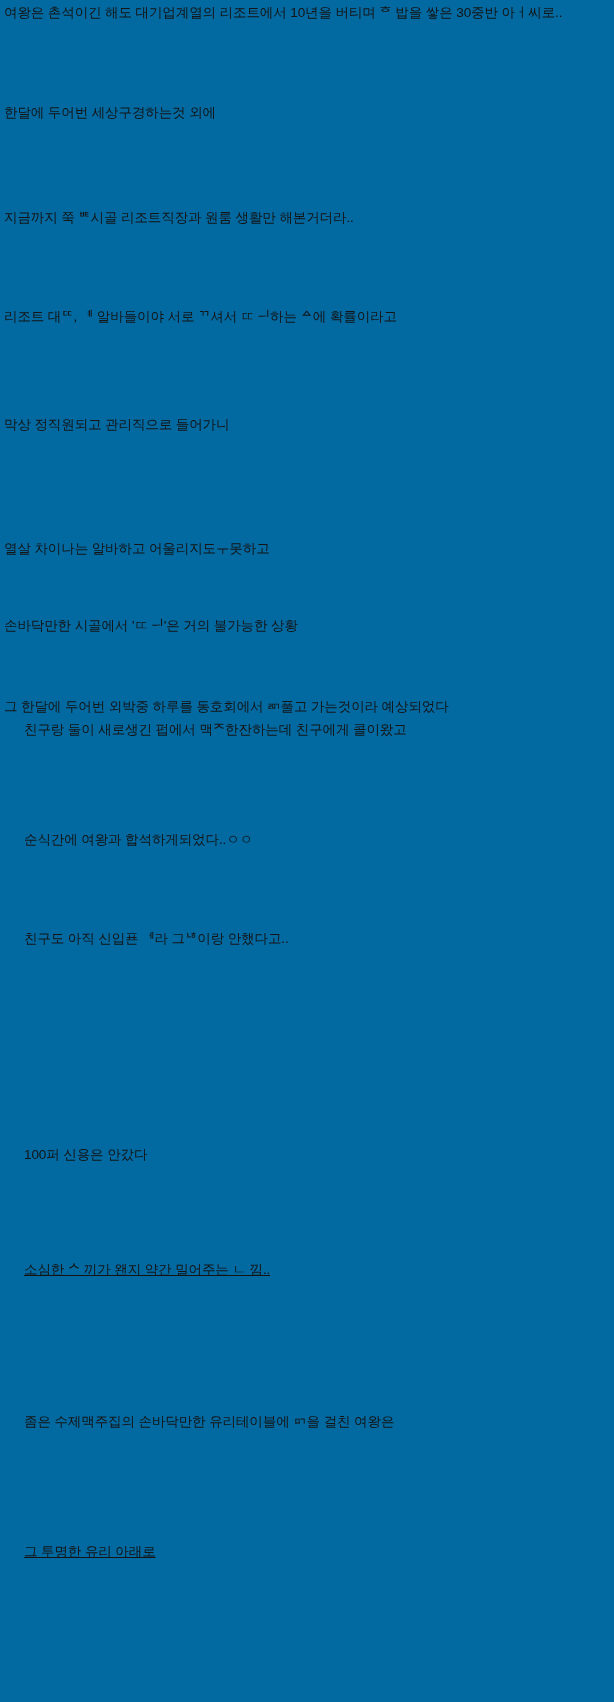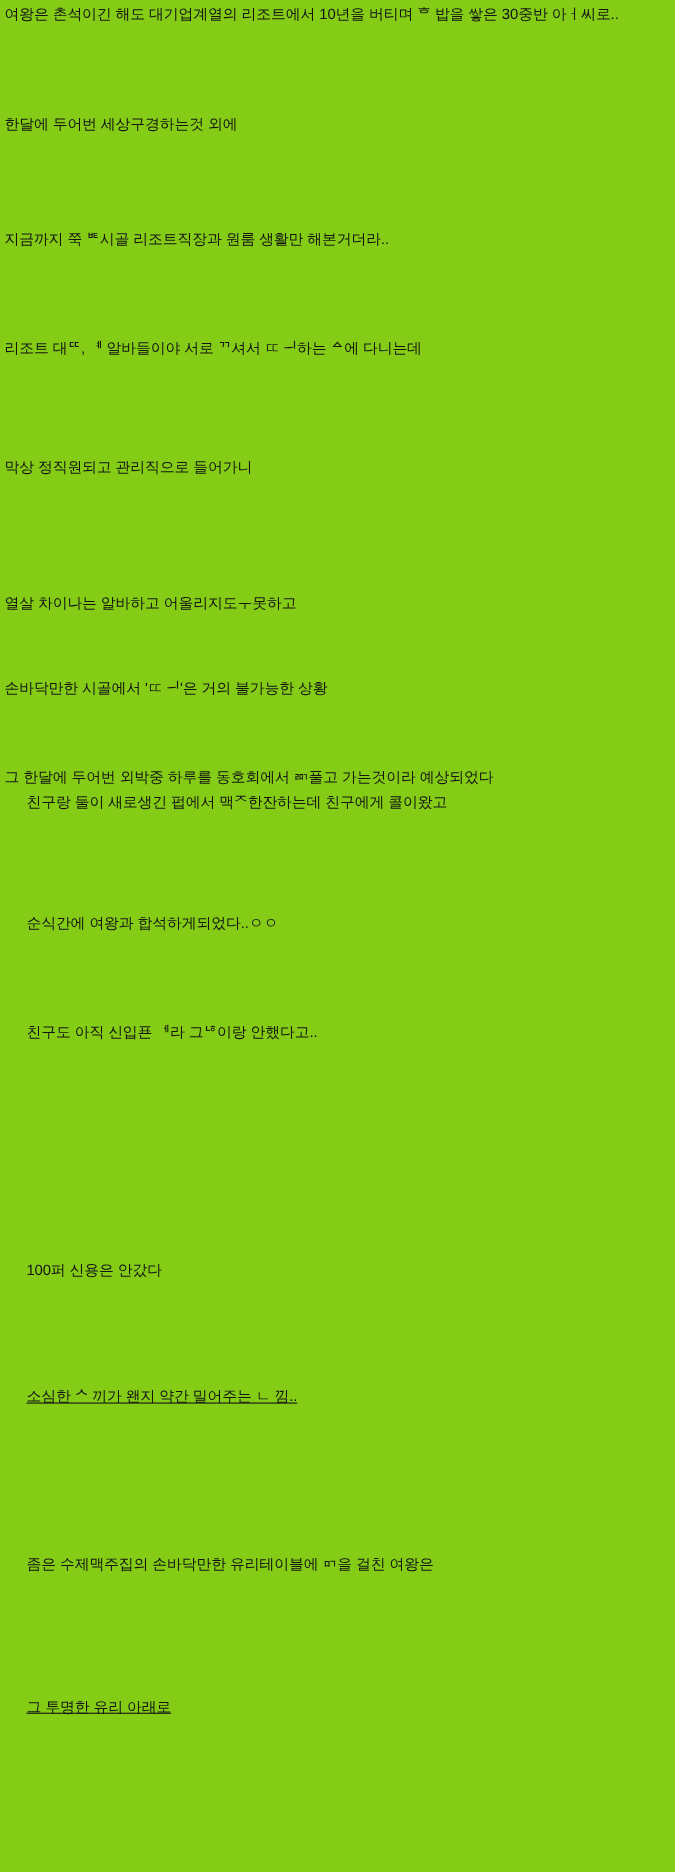--- a/index.html
+++ b/index.html
@@ -25,25 +25,25 @@
     font-size: 13.5px;
     line-height: 18px;
     color: #141414;
     white-space: pre;
     letter-spacing: -0.1px;
   }
 </style>
 </head>
 <body>
 
-<div id="page" style="width: 614px; height: 1702px; background: #84cc16;">
+<div id="page" style="width: 614px; height: 1702px; background: #0369a1;">
     <div class="line" style="left: 4px; top: 4px; color: rgb(20, 20, 20);">여왕은 촌ᅟ석이긴 해도 대기업계열의 리조트에서 10년을 버티며 ᄒ 밥을 쌓은 30중반 아ㅓ씨로..</div>
     <div class="line" style="left: 4px; top: 104px; color: rgb(20, 20, 20);">한달에 두어번 세상구경하는것 외에</div>
     <div class="line" style="left: 4px; top: 209px; color: rgb(20, 20, 20);">지금까지 쭉 ᄩ시골 리조트직장과 원룸 생활만 해본거더라..</div>
-    <div class="line" style="left: 4px; top: 308px; color: rgb(20, 20, 20);">리조트 대ᄄ, ᅨ 알바들이야 서로 ᄁ셔서 ㄸ ᅴ하는 ᅀ에 다니는데</div>
+    <div class="line" style="left: 4px; top: 308px; color: rgb(20, 20, 20);">리조트 대ᄄ, ᅨ 알바들이야 서로 ᄁ셔서 ㄸ ᅴ하는 ᅀ에 확률이라고</div>
     <div class="line" style="left: 4px; top: 416px; color: rgb(20, 20, 20);">막상 정직원되고 관리직으로 들어가니</div>
     <div class="line" style="left: 4px; top: 540px; color: rgb(20, 20, 20);">열살 차이나는 알바하고 어울리지도ㅜ못하고</div>
     <div class="line" style="left: 4px; top: 617px; color: rgb(20, 20, 20);">손바닥만한 시골에서 'ㄸ ᅴ'은 거의 불가능한 상황</div>
     <div class="line" style="left: 4px; top: 698px; color: rgb(20, 20, 20);">그 한달에 두어번 외박중 하루를 동호회에서 ᇑ풀고 가는것이라 예상되었다</div>
     <div class="line" style="left: 24px; top: 721px; color: rgb(20, 20, 20);">친구랑 둘이 새로생긴 펍에서 맥ᄌ한잔하는데 친구에게 콜이왔고</div>
     <div class="line" style="left: 24px; top: 831px; color: rgb(20, 20, 20);">순식간에 여왕과 합석하게되었다..ㅇㅇ</div>
     <div class="line" style="left: 24px; top: 930px; color: rgb(20, 20, 20);">친구도 아직 신입푠 ᅦ라 그ᅝ이랑 안했다고..</div>
     <div class="line" style="left: 24px; top: 1146px; color: rgb(20, 20, 20);">100퍼 신용은 안갔다</div>
     <div class="line" style="left: 24px; top: 1261px; color: rgb(20, 20, 20); text-decoration: underline;">소심한 ᄉ 끼가 왠지 약간 밀어주는 ㄴ 낌..</div>
     <div class="line" style="left: 24px; top: 1413px; color: rgb(20, 20, 20);">좀은 수제맥주집의 손바닥만한 유리테이블에 ᇚ을 걸친 여왕은</div>

